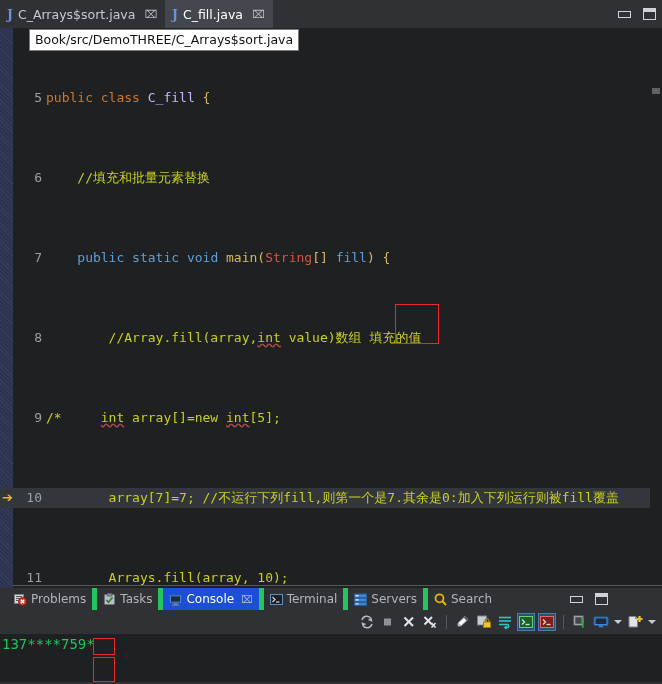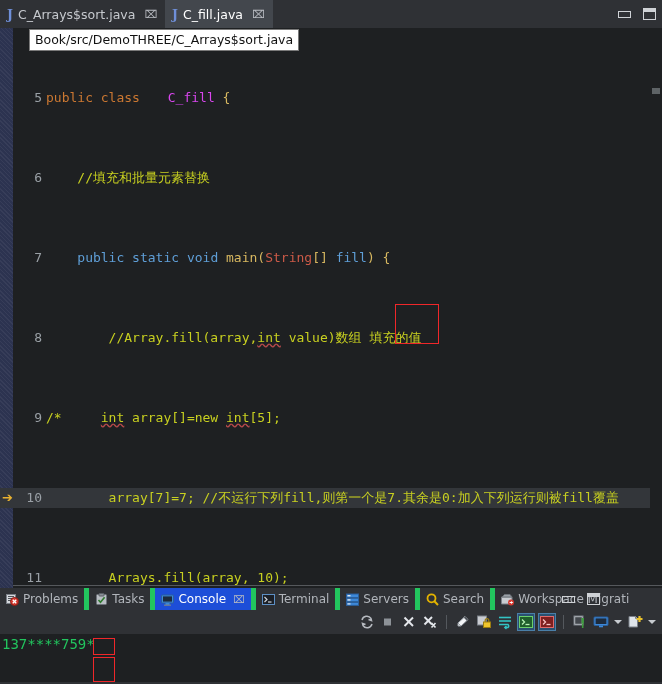--- a/index.html
+++ b/index.html
@@ -101,21 +101,21 @@
     color: #e8b130; font-size: 13px; line-height: 20px;
     font-family: "DejaVu Sans", sans-serif;
   }
 
   
   .t-kw   { color: #cc7832; }
   .t-kw2  { color: #5f9fd8; }
   .t-type { color: #cc5a48; }
   .t-cmt  { color: #c8d020; }
   .t-plain{ color: #d8b860; margin-top: 8px; }
-  .t-cls  { color: #d946ef; margin-left: 20px; }
+  .t-cls  { color: #c4b5fd; }
   .t-pun  { color: #d8b860; }
   .t-var  { color: #5f9fd8; }
   .t-spell{ text-decoration: underline wavy #b84a4a; text-decoration-skip-ink: none; }
 
   
   .ed-scroll {
     position: absolute; right: 0; top: 0; width: 12px; height: 560px;
     background: #1e2022;
   }
   .ed-scroll-thumb {
@@ -144,21 +144,21 @@
     position: absolute; border: 1.5px solid #f0272a; z-index: 50;
     pointer-events: none;
   }
 
   
   .bpanel {
     position: absolute; left: 0; top: 588px; width: 662px; height: 96px;
     background: #2f3135;
   }
   .btabs {
-    position: absolute; left: 0; top: 0; width: 606px; height: 22px;
+    position: absolute; left: 8px; top: 0; width: 606px; height: 22px;
     display: flex; align-items: stretch;
     background: #2f3135;
   }
   .btab {
     display: flex; align-items: center; gap: 4px;
     padding: 0 6px;
     color: #b1b5bb; font-size: 12px;
     border-left: 5px solid #22c55e;
     white-space: nowrap;
   }
@@ -391,31 +391,20 @@
       <div class="btab">
         <span class="ic">
           <svg width="13" height="13" viewBox="0 0 13 13">
             <circle cx="5.5" cy="5.3" r="4" fill="none" stroke="#e3b300" stroke-width="1.8"></circle>
             <line x1="8.4" y1="8.3" x2="12" y2="12" stroke="#e3b300" stroke-width="2"></line>
           </svg>
         </span>
         <span>Search</span>
       </div>
 
-      <div class="btab">
-        <span class="ic">
-          <svg width="13" height="13" viewBox="0 0 13 13">
-            <path d="M0.5 4 L0.5 11 L11 11 L11 4 Z" fill="#c9ccd1" stroke="#7b8088"></path>
-            <path d="M1 4 L3.5 1.5 L9 1.5 L11 4 Z" fill="#9aa0a7" stroke="#6d7279"></path>
-            <circle cx="10" cy="9.5" r="3" fill="#d6392f"></circle>
-            <path d="M8.6 9.5 L11.4 9.5 M10.3 8.4 L11.5 9.5 L10.3 10.6" stroke="#fff" stroke-width="1"></path>
-          </svg>
-        </span>
-        <span>Workspace Migrati</span>
-      </div>
 
       <div class="bwin-btns">
         <div class="wb-min"></div>
         <div class="wb-max"></div>
       </div>
     </div>
 
     <div class="btoolbar">
       <span>
         <svg class="tb-ic" viewBox="0 0 16 16">

